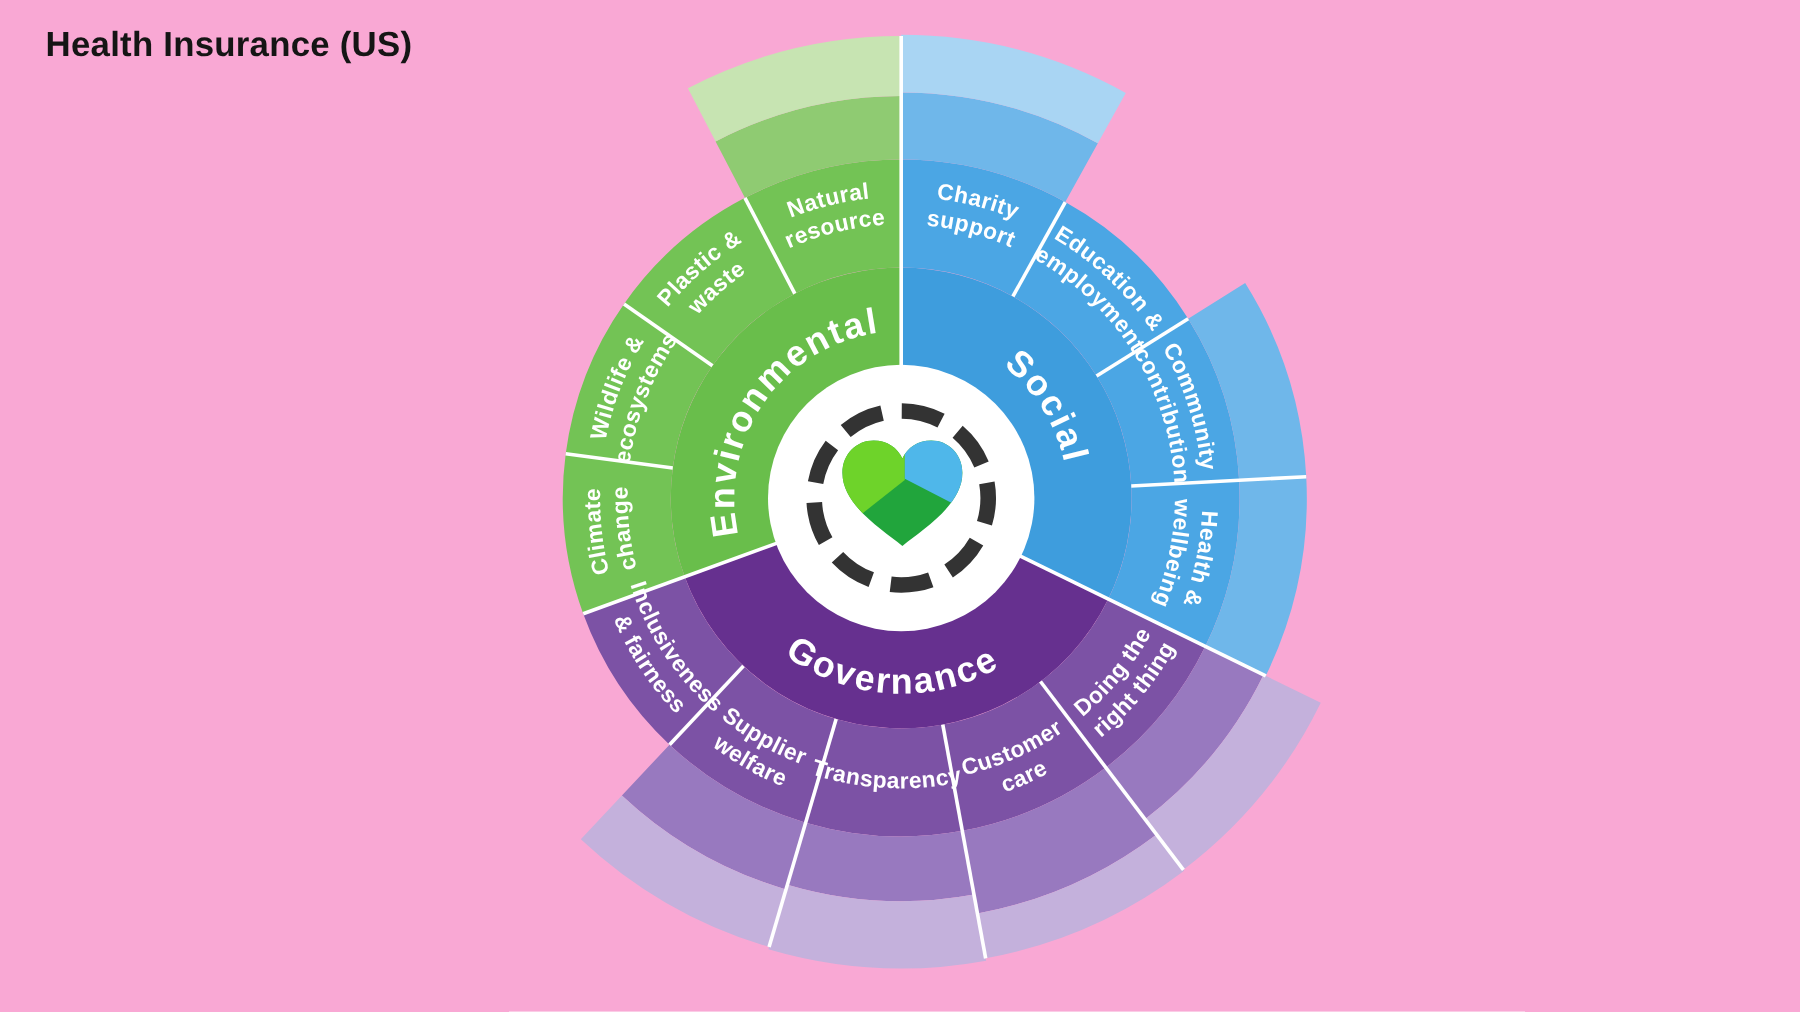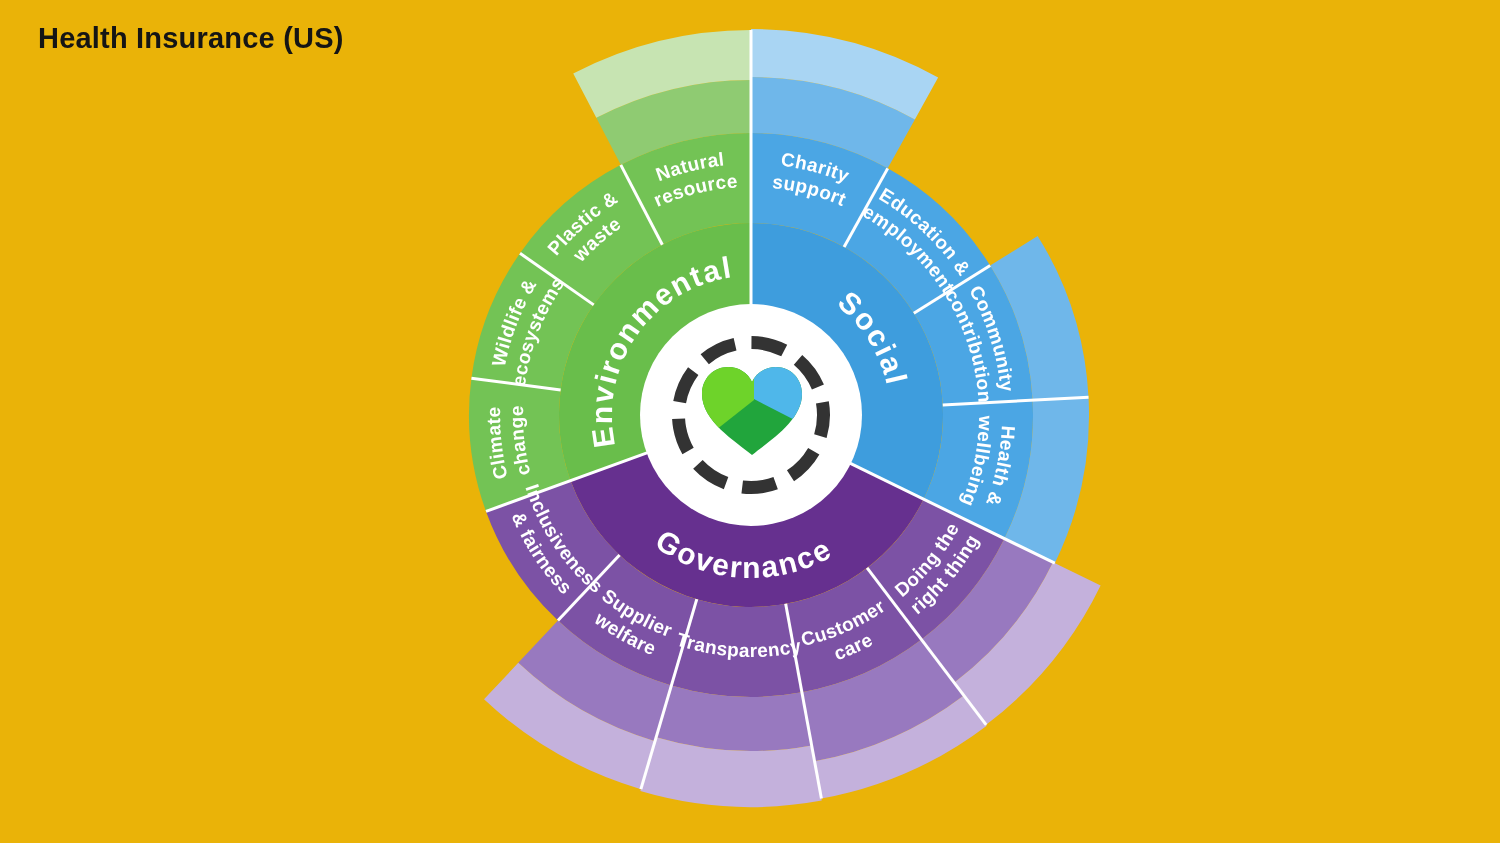--- a/index.html
+++ b/index.html
@@ -1,20 +1,20 @@
 <!DOCTYPE html>
 <html><head>
 <meta charset="utf-8">
 <style>
   html,body{margin:0;padding:0;}
   body{
     width:1500px;height:843px;background:#ffffff;overflow:hidden;
     font-family:"Liberation Sans",sans-serif;
   }
-  .stage{position:relative;width:1500px;height:843px;background:#eab308;}
+  .stage{position:relative;width:1500px;height:843px;background:#f9a8d4;}
   .page-title{
     position:absolute;left:38px;top:22px;margin:0;
     font-size:29px;font-weight:700;color:#151515;letter-spacing:.2px;
     font-family:"Liberation Sans",sans-serif;
   }
   svg.chart{position:absolute;left:0;top:0;width:1500px;height:843px;}
   .cat-label{
     font-family:"Liberation Sans",sans-serif;
     font-size:30px;font-weight:700;fill:#ffffff;letter-spacing:1.8px;
   }

